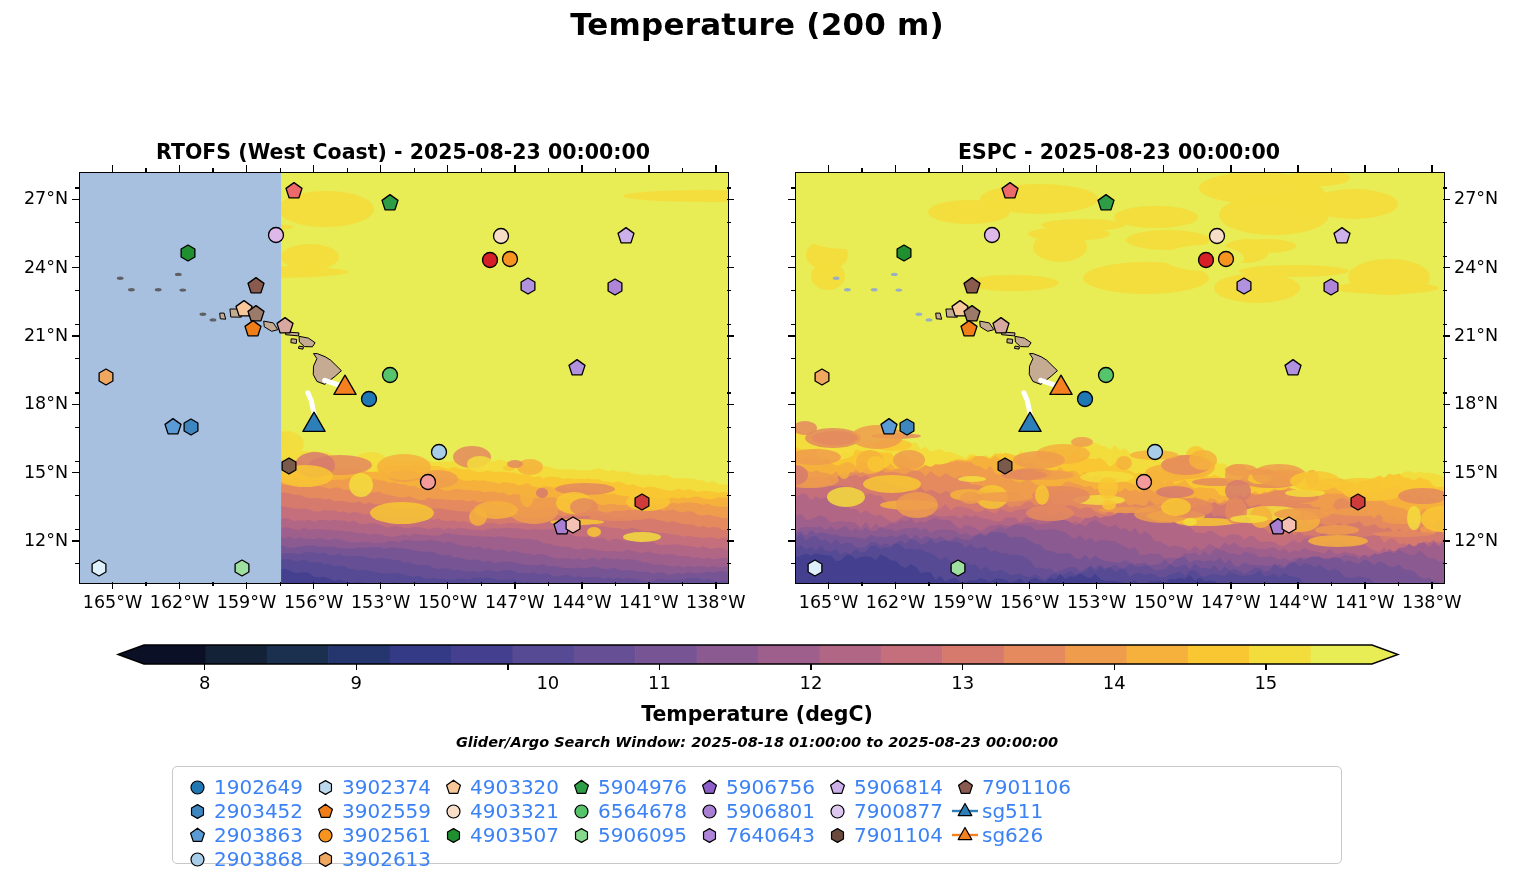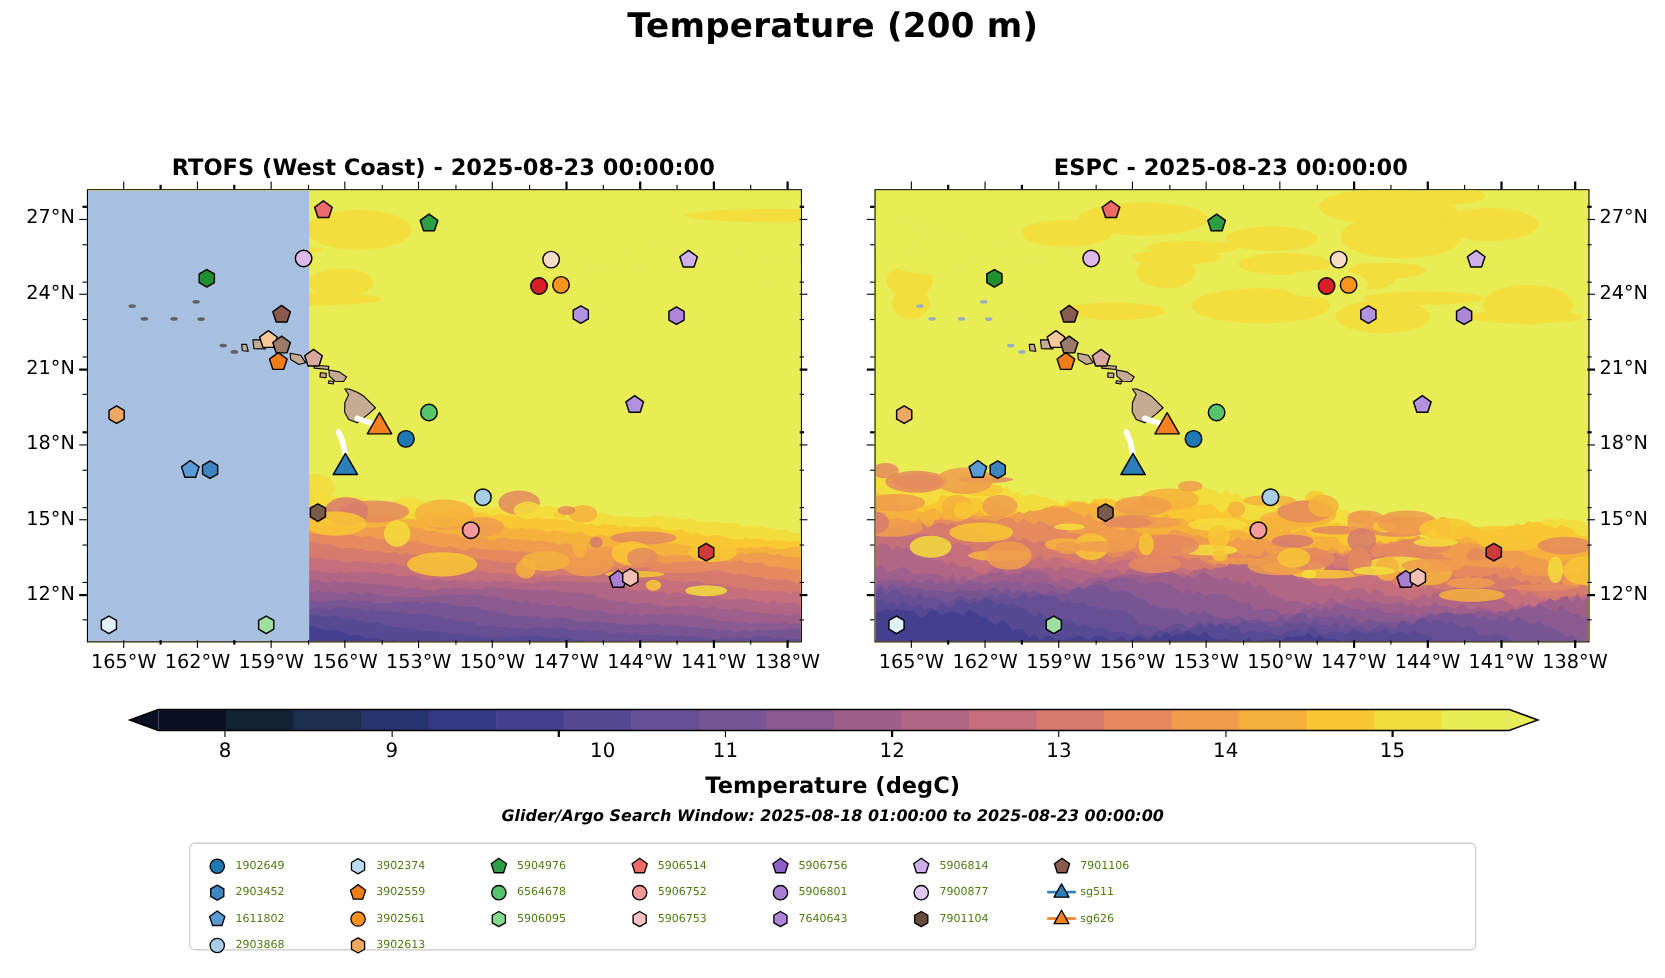--- a/index.html
+++ b/index.html
@@ -49,21 +49,21 @@
   
   #legend{
     position:absolute;border:1px solid #c8c8c8;border-radius:5px;background:#fff;
     box-sizing:border-box;padding:8px 10px 7px 10px;
   }
   #legend-grid{display:flex;gap:0px;align-items:flex-start;}
   .leg-col{display:flex;flex-direction:column;}
   .leg-item{display:flex;align-items:center;height:24px;}
   .leg-marker{width:28px;display:flex;align-items:center;justify-content:center;flex:0 0 28px;}
   .leg-marker svg{display:block;overflow:visible;}
-  .leg-label{font-size:10px;color:#4d7c0f;white-space:nowrap;padding-left:3px;}
+  .leg-label{font-size:20px;color:#3b82f6;white-space:nowrap;padding-left:3px;}
 </style>
 </head>
 <body>
 
 <div class="fig">
 
   <div id="main-title">Temperature (200 m)</div>
 
   <div id="panels-host">
       <div class="panel-title" style="left: 79px; top: 140px; width: 648px;">RTOFS (West Coast) - 2025-08-23 00:00:00</div>
@@ -862,21 +862,21 @@
               </svg>
             </span>
             <span class="leg-label">2903452</span>
           </div>
           <div class="leg-item">
             <span class="leg-marker">
               <svg width="19" height="19" viewBox="-9.5 -9.5 19 19">
                 <polygon points="0.00,-7.28 6.92,-2.25 4.28,5.89 -4.28,5.89 -6.92,-2.25" fill="#5b9bd5" stroke="#000" stroke-width="1.2" stroke-linejoin="round"></polygon>
               </svg>
             </span>
-            <span class="leg-label">1611802</span>
+            <span class="leg-label">2903863</span>
           </div>
           <div class="leg-item">
             <span class="leg-marker">
               <svg width="19" height="19" viewBox="-9.5 -9.5 19 19">
                 <circle cx="0" cy="0" r="6.5" fill="#a8cde8" stroke="#000" stroke-width="1.2" stroke-linejoin="round"></circle>
               </svg>
             </span>
             <span class="leg-label">2903868</span>
           </div>
         </div>
@@ -911,66 +911,66 @@
                 <polygon points="0.00,-6.89 5.97,-3.45 5.97,3.44 0.00,6.89 -5.97,3.45 -5.97,-3.45" fill="#f0a860" stroke="#000" stroke-width="1.2" stroke-linejoin="round"></polygon>
               </svg>
             </span>
             <span class="leg-label">3902613</span>
           </div>
         </div>
         <div class="leg-col" style="width: 128px;">
           <div class="leg-item">
             <span class="leg-marker">
               <svg width="19" height="19" viewBox="-9.5 -9.5 19 19">
-                <polygon points="0.00,-7.28 6.92,-2.25 4.28,5.89 -4.28,5.89 -6.92,-2.25" fill="#2e9e46" stroke="#000" stroke-width="1.2" stroke-linejoin="round"></polygon>
-              </svg>
-            </span>
-            <span class="leg-label">5904976</span>
-          </div>
-          <div class="leg-item">
-            <span class="leg-marker">
-              <svg width="19" height="19" viewBox="-9.5 -9.5 19 19">
-                <circle cx="0" cy="0" r="6.5" fill="#56c46a" stroke="#000" stroke-width="1.2" stroke-linejoin="round"></circle>
-              </svg>
-            </span>
-            <span class="leg-label">6564678</span>
-          </div>
-          <div class="leg-item">
-            <span class="leg-marker">
-              <svg width="19" height="19" viewBox="-9.5 -9.5 19 19">
-                <polygon points="0.00,-6.89 5.97,-3.45 5.97,3.44 0.00,6.89 -5.97,3.45 -5.97,-3.45" fill="#84d98c" stroke="#000" stroke-width="1.2" stroke-linejoin="round"></polygon>
-              </svg>
-            </span>
-            <span class="leg-label">5906095</span>
+                <polygon points="0.00,-7.28 6.92,-2.25 4.28,5.89 -4.28,5.89 -6.92,-2.25" fill="#f8c79a" stroke="#000" stroke-width="1.2" stroke-linejoin="round"></polygon>
+              </svg>
+            </span>
+            <span class="leg-label">4903320</span>
+          </div>
+          <div class="leg-item">
+            <span class="leg-marker">
+              <svg width="19" height="19" viewBox="-9.5 -9.5 19 19">
+                <circle cx="0" cy="0" r="6.5" fill="#fadfc8" stroke="#000" stroke-width="1.2" stroke-linejoin="round"></circle>
+              </svg>
+            </span>
+            <span class="leg-label">4903321</span>
+          </div>
+          <div class="leg-item">
+            <span class="leg-marker">
+              <svg width="19" height="19" viewBox="-9.5 -9.5 19 19">
+                <polygon points="0.00,-6.89 5.97,-3.45 5.97,3.44 0.00,6.89 -5.97,3.45 -5.97,-3.45" fill="#1f8f2f" stroke="#000" stroke-width="1.2" stroke-linejoin="round"></polygon>
+              </svg>
+            </span>
+            <span class="leg-label">4903507</span>
           </div>
         </div>
         <div class="leg-col" style="width: 128px;">
           <div class="leg-item">
             <span class="leg-marker">
               <svg width="19" height="19" viewBox="-9.5 -9.5 19 19">
-                <polygon points="0.00,-7.28 6.92,-2.25 4.28,5.89 -4.28,5.89 -6.92,-2.25" fill="#ee6a6a" stroke="#000" stroke-width="1.2" stroke-linejoin="round"></polygon>
-              </svg>
-            </span>
-            <span class="leg-label">5906514</span>
-          </div>
-          <div class="leg-item">
-            <span class="leg-marker">
-              <svg width="19" height="19" viewBox="-9.5 -9.5 19 19">
-                <circle cx="0" cy="0" r="6.5" fill="#f49a9a" stroke="#000" stroke-width="1.2" stroke-linejoin="round"></circle>
-              </svg>
-            </span>
-            <span class="leg-label">5906752</span>
-          </div>
-          <div class="leg-item">
-            <span class="leg-marker">
-              <svg width="19" height="19" viewBox="-9.5 -9.5 19 19">
-                <polygon points="0.00,-6.89 5.97,-3.45 5.97,3.44 0.00,6.89 -5.97,3.45 -5.97,-3.45" fill="#f8c2c2" stroke="#000" stroke-width="1.2" stroke-linejoin="round"></polygon>
-              </svg>
-            </span>
-            <span class="leg-label">5906753</span>
+                <polygon points="0.00,-7.28 6.92,-2.25 4.28,5.89 -4.28,5.89 -6.92,-2.25" fill="#2e9e46" stroke="#000" stroke-width="1.2" stroke-linejoin="round"></polygon>
+              </svg>
+            </span>
+            <span class="leg-label">5904976</span>
+          </div>
+          <div class="leg-item">
+            <span class="leg-marker">
+              <svg width="19" height="19" viewBox="-9.5 -9.5 19 19">
+                <circle cx="0" cy="0" r="6.5" fill="#56c46a" stroke="#000" stroke-width="1.2" stroke-linejoin="round"></circle>
+              </svg>
+            </span>
+            <span class="leg-label">6564678</span>
+          </div>
+          <div class="leg-item">
+            <span class="leg-marker">
+              <svg width="19" height="19" viewBox="-9.5 -9.5 19 19">
+                <polygon points="0.00,-6.89 5.97,-3.45 5.97,3.44 0.00,6.89 -5.97,3.45 -5.97,-3.45" fill="#84d98c" stroke="#000" stroke-width="1.2" stroke-linejoin="round"></polygon>
+              </svg>
+            </span>
+            <span class="leg-label">5906095</span>
           </div>
         </div>
         <div class="leg-col" style="width: 128px;">
           <div class="leg-item">
             <span class="leg-marker">
               <svg width="19" height="19" viewBox="-9.5 -9.5 19 19">
                 <polygon points="0.00,-7.28 6.92,-2.25 4.28,5.89 -4.28,5.89 -6.92,-2.25" fill="#8e5fc8" stroke="#000" stroke-width="1.2" stroke-linejoin="round"></polygon>
               </svg>
             </span>
             <span class="leg-label">5906756</span>

